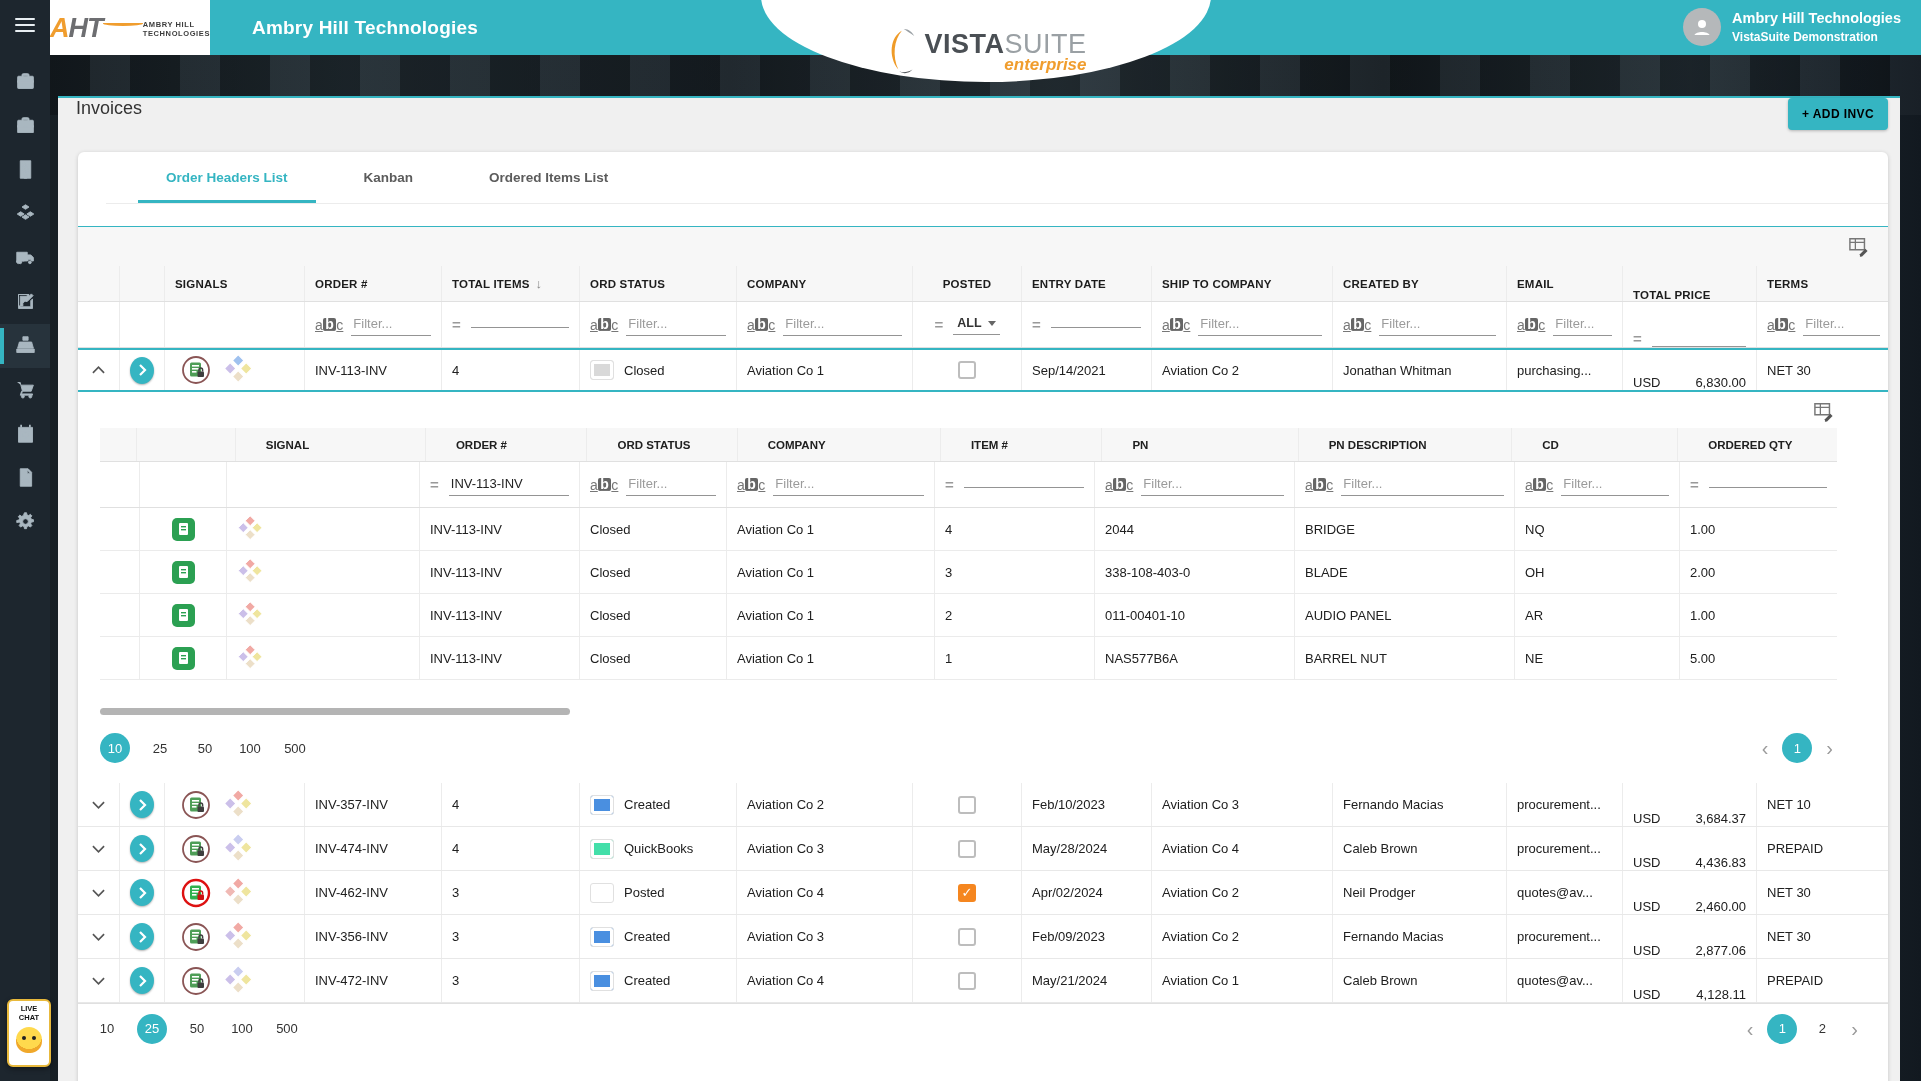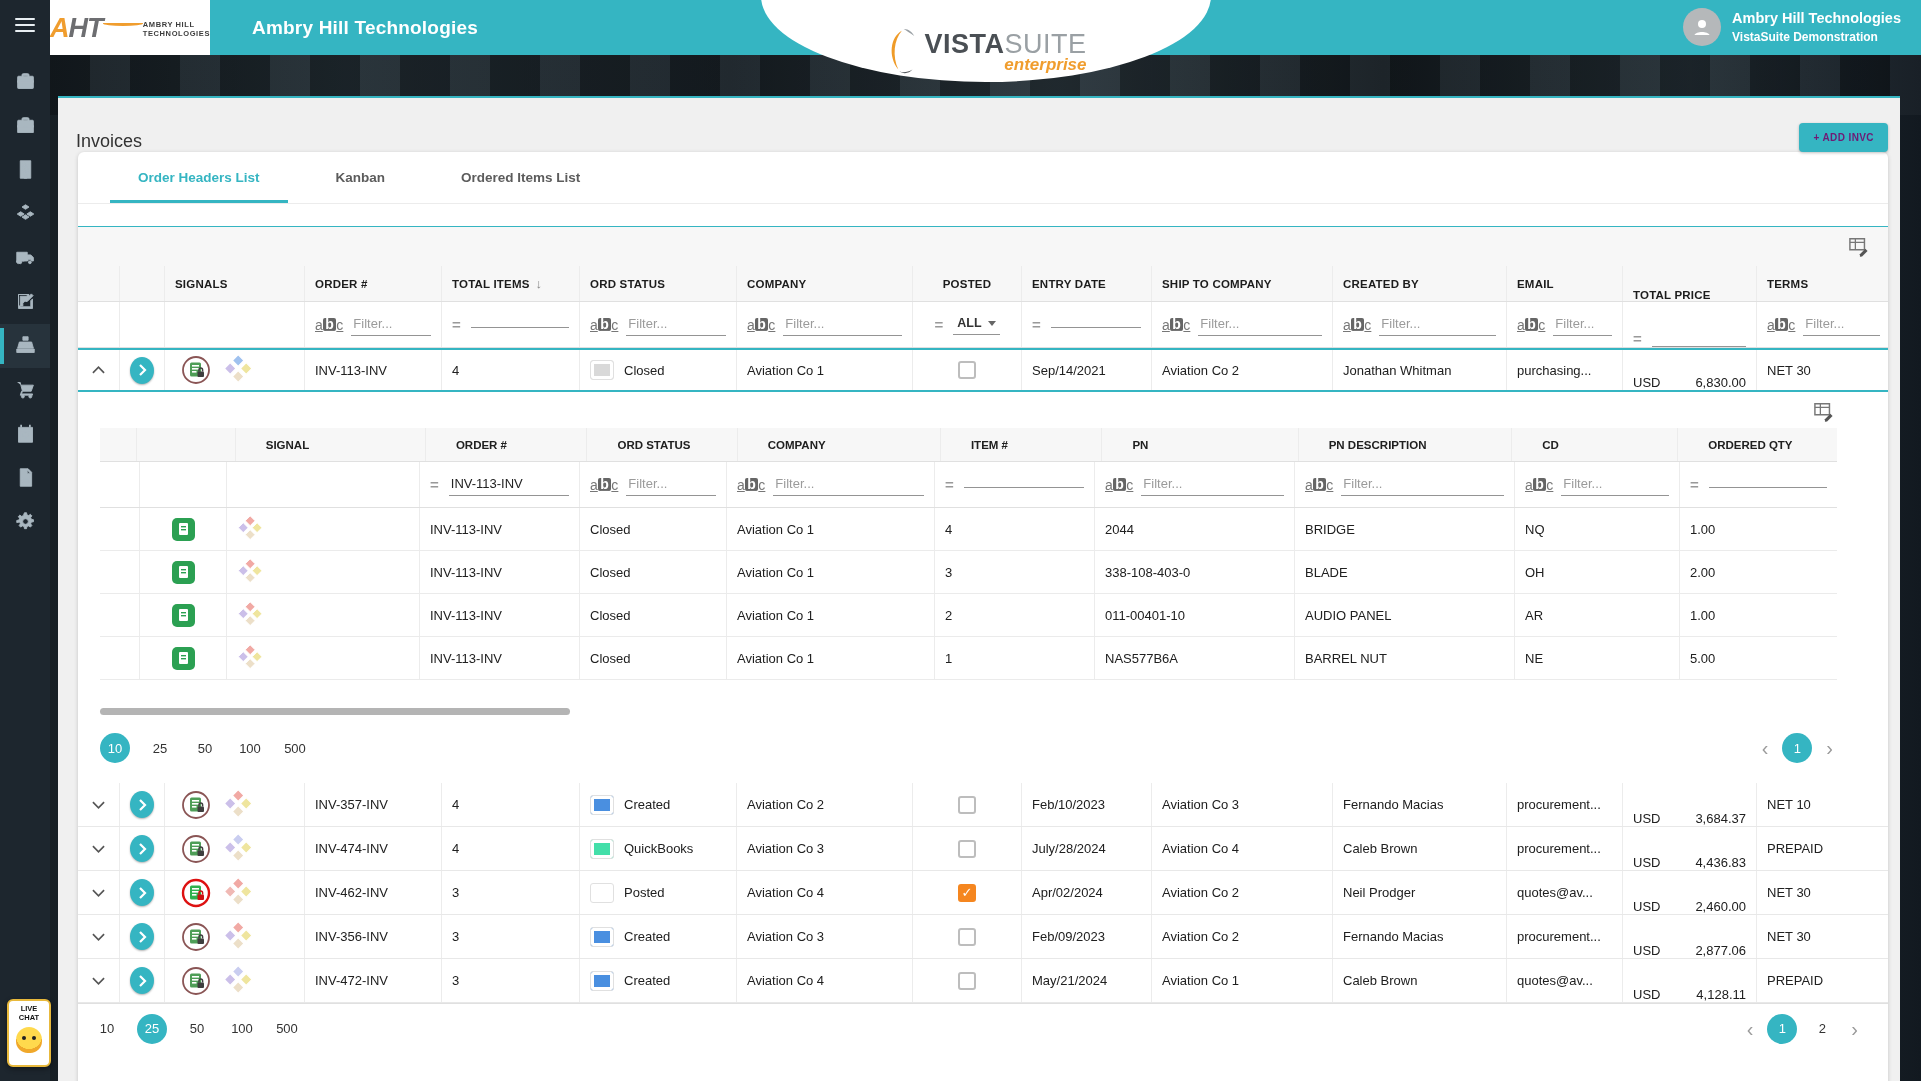--- a/index.html
+++ b/index.html
@@ -39,26 +39,26 @@
 
   
   .ellipse{position:absolute;left:50%;transform:translateX(-50%);top:-90px;width:450px;height:172px;background:#fff;border-radius:50%;z-index:25;display:flex;align-items:flex-end;justify-content:center;}
   .brand{display:flex;align-items:center;gap:6px;padding-bottom:8px;}
   .brand-text .vs{font-size:27px;font-weight:700;color:#4a4f54;letter-spacing:.5px;line-height:26px;}
   .brand-text .vs span{color:#9aa0a4;font-weight:400;}
   .brand-text .ent{font-size:17px;font-weight:700;font-style:italic;color:#f09d2e;text-align:right;line-height:15px;}
 
   
   .panel{position:absolute;left:58px;top:96px;right:21px;bottom:0;background:var(--panel);border-top:2px solid var(--teal);z-index:10;}
-  .panel-head{height:54px;display:flex;align-items:flex-end;justify-content:space-between;padding:0 12px 0 18px;}
+  .panel-head{height:54px;display:flex;align-items:flex-start;justify-content:space-between;padding:0 12px 0 18px;}
   .page-title{font-size:18px;color:#333;}
-  .add-btn{background:var(--teal);color:#701a75;font-size:10px;font-weight:700;letter-spacing:.4px;border:none;border-radius:4px;padding:9px 14px;cursor:pointer;box-shadow:0 1px 3px rgba(0,0,0,.25);}
+  .add-btn{background:var(--teal);color:#000000;font-size:12px;font-weight:700;letter-spacing:.4px;border:none;border-radius:4px;padding:9px 14px;cursor:pointer;box-shadow:0 1px 3px rgba(0,0,0,.25);}
 
   .card{margin:0 12px 0 20px;background:#fff;border-radius:6px 6px 0 0;box-shadow:0 1px 4px rgba(0,0,0,.18);height:953px;overflow:hidden;}
-  .tabs{display:flex;height:52px;border-bottom:1px solid #ececec;padding-left:22px;gap:0;}
+  .tabs{display:flex;height:52px;border-bottom:1px solid #ececec;padding-left:22px;gap:0;margin-left:28px;}
   .tab{display:flex;align-items:center;padding:0 38px;font-size:13.5px;font-weight:600;color:#5c5c5c;cursor:pointer;position:relative;}
   .tab.active{color:var(--teal);}
   .tab.active:after{content:"";position:absolute;left:10px;right:10px;bottom:0;height:3px;background:var(--teal);}
   .tabs-gap{height:22px;}
 
   .grid-top{border-top:1px solid var(--teal);background:#f7f7f7;height:40px;display:flex;align-items:center;justify-content:flex-end;padding-right:18px;}
   .edit-ic{cursor:pointer;}
 
   
   .trow{display:flex;align-items:stretch;width:1812px;}
@@ -709,21 +709,21 @@
       <div class="cell c3">INV-474-INV</div>
       <div class="cell c4">4</div>
       <div class="cell c5">
           <span class="chip" style="background: rgb(67, 223, 169);"></span>
           <span>QuickBooks</span>
         </div>
       <div class="cell c6">Aviation Co 3</div>
       <div class="cell c7">
           <span class="cbx"></span>
         </div>
-      <div class="cell c8">July/28/2024</div>
+      <div class="cell c8">May/28/2024</div>
       <div class="cell c9">Aviation Co 4</div>
       <div class="cell c10">Caleb Brown</div>
       <div class="cell c11">procurement...</div>
       <div class="cell c12">
           <span>USD</span>
           <span class="price-a">4,436.83</span>
         </div>
       <div class="cell c13">PREPAID</div>
     </div>
 

